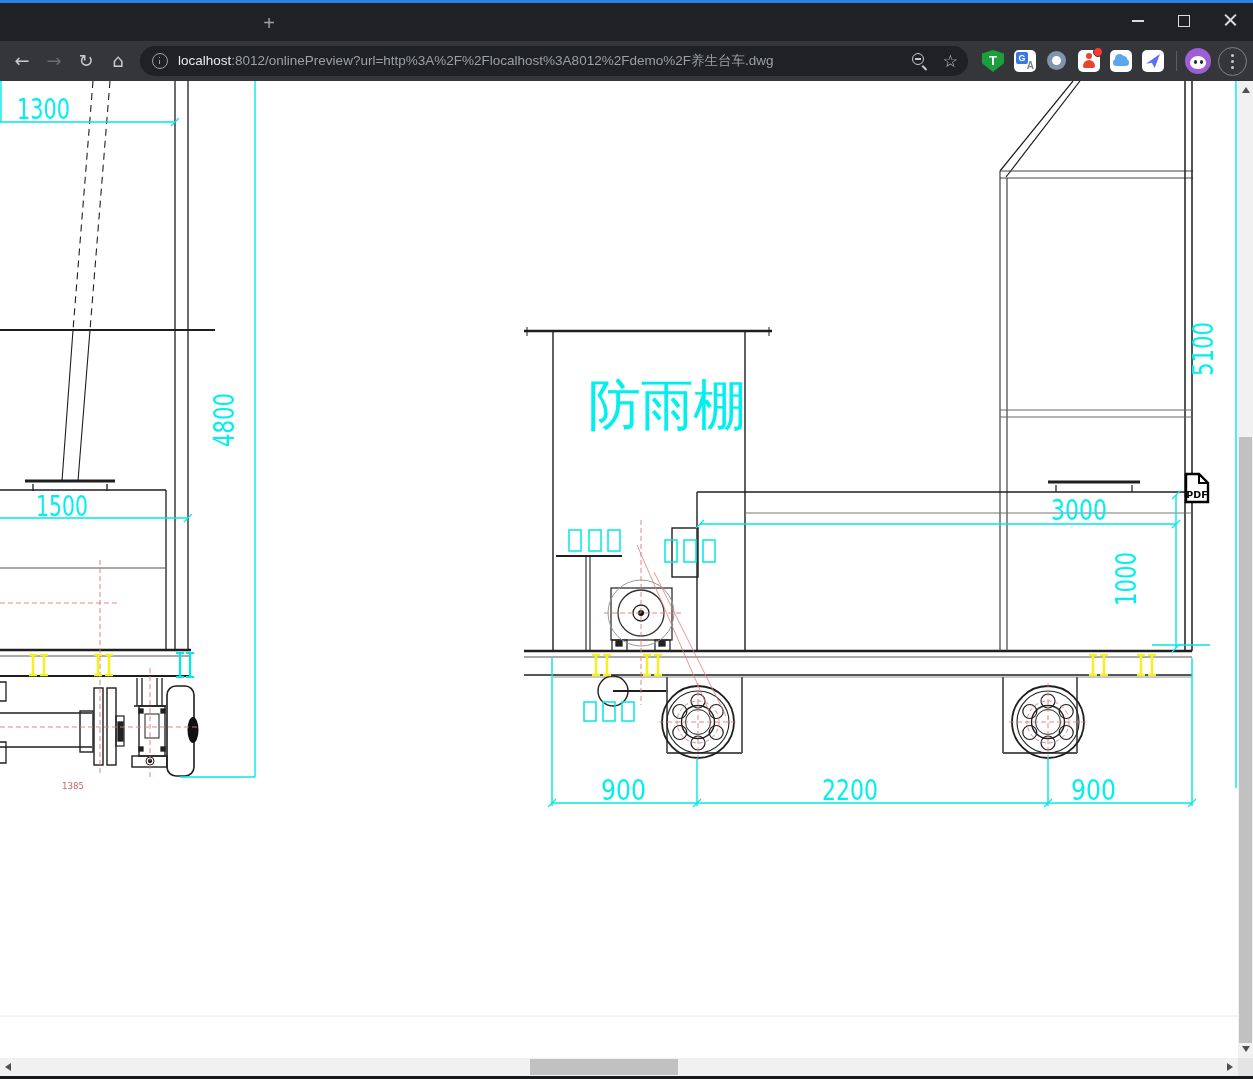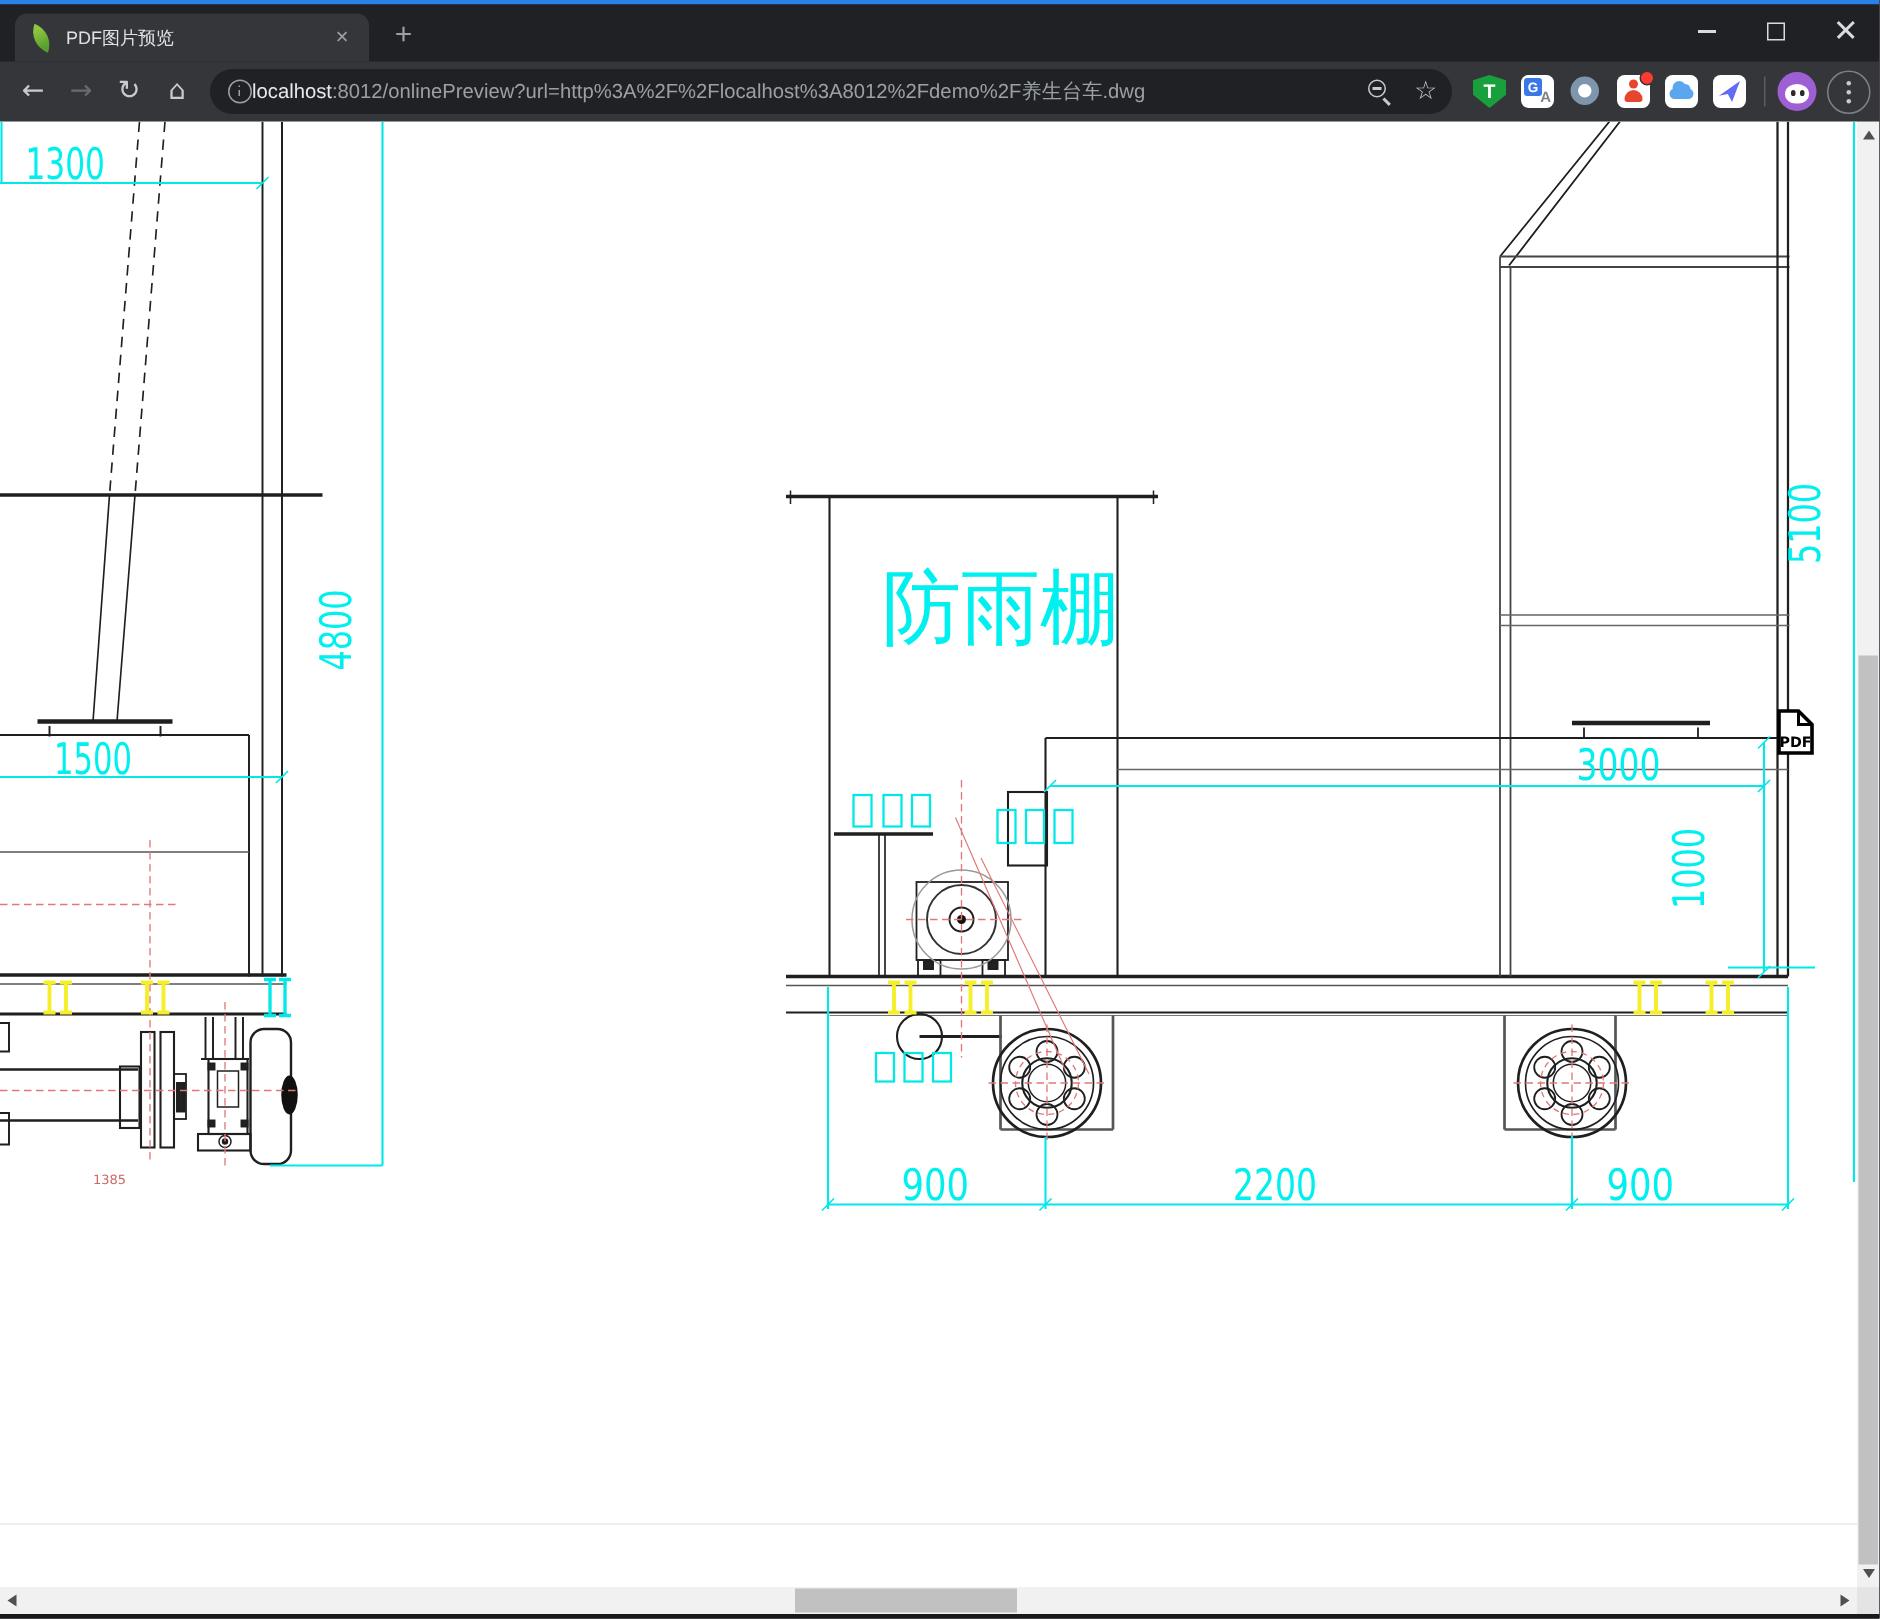--- a/index.html
+++ b/index.html
@@ -19,21 +19,21 @@
   .xbar{position:absolute;left:16px;top:16px;width:15px;height:1.8px;background:#d9dbde;}
   .xbar.a{transform:rotate(45deg);} .xbar.b{transform:rotate(-45deg);}
   
   .toolbar{position:absolute;left:0;top:41px;width:1253px;height:40px;background:#35363a;}
   .nav-btn{position:absolute;top:5px;width:30px;height:30px;text-align:center;line-height:30px;font-size:18px;font-family:"DejaVu Sans",sans-serif;color:#c7cbd1;border-radius:50%;}
   .nav-btn.disabled{color:#686c71;}
   .urlbar{position:absolute;left:140px;top:5px;width:828px;height:30px;background:#202124;border-radius:15px;display:flex;align-items:center;box-sizing:border-box;padding:0 10px 0 12px;}
   .info-icon{width:14px;height:14px;border:1.6px solid #9aa0a6;border-radius:50%;position:relative;flex:0 0 14px;}
   .info-icon::before{content:"";position:absolute;left:5.6px;top:2.6px;width:1.8px;height:1.8px;background:#9aa0a6;}
   .info-icon::after{content:"";position:absolute;left:5.6px;top:5.8px;width:1.8px;height:4.6px;background:#9aa0a6;}
-  .url-text{font-size:13.5px;white-space:nowrap;overflow:hidden;}
+  .url-text{margin-left:10px;font-size:13.5px;white-space:nowrap;overflow:hidden;}
   .url-host{color:#e8eaed;} .url-rest{color:#9aa0a6;}
   .url-spacer{flex:1;}
   .zoomout-icon{width:18px;height:18px;position:relative;margin-right:14px;}
   .zoomout-icon::before{content:"";position:absolute;left:1px;top:1px;width:10px;height:10px;border:1.8px solid #c7cbd1;border-radius:50%;}
   .zoomout-icon::after{content:"";position:absolute;left:12.5px;top:12.5px;width:6px;height:1.8px;background:#c7cbd1;transform:rotate(45deg);transform-origin:0 0;}
   .zoomout-minus{position:absolute;left:4px;top:6px;width:6px;height:1.8px;background:#c7cbd1;}
   .star-icon{font-family:"DejaVu Sans",sans-serif;font-size:17px;color:#c7cbd1;line-height:30px;}
   .ext{position:absolute;top:9px;width:22px;height:22px;}
   .ext .sq{width:22px;height:22px;background:#fff;border-radius:5px;position:relative;overflow:visible;}
   .tm-shield{width:22px;height:22px;background:#19a03c;clip-path:polygon(50% 0,100% 16%,100% 60%,50% 100%,0 60%,0 16%);color:#fff;font-weight:bold;font-size:13px;text-align:center;line-height:21px;}
@@ -71,25 +71,20 @@
   .bottom-strip{position:absolute;left:0;top:1076px;width:1253px;height:3px;background:#18191b;}
   svg text{font-family:"DejaVu Sans",sans-serif;}
 </style>
 </head>
 <body>
 
 <div class="window">
   <div class="top-strip"></div>
 
   <div class="tabstrip">
-    <div class="tab">
-      <div class="favicon"></div>
-      <span class="tab-title">PDF图片预览</span>
-      <span class="tab-close">×</span>
-    </div>
     <div class="new-tab">+</div>
     <div class="win-controls">
       <div class="win-btn">
           <div class="min-glyph"></div>
         </div>
       <div class="win-btn">
           <div class="max-glyph"></div>
         </div>
       <div class="win-btn">
         <div class="xbar a"></div>

